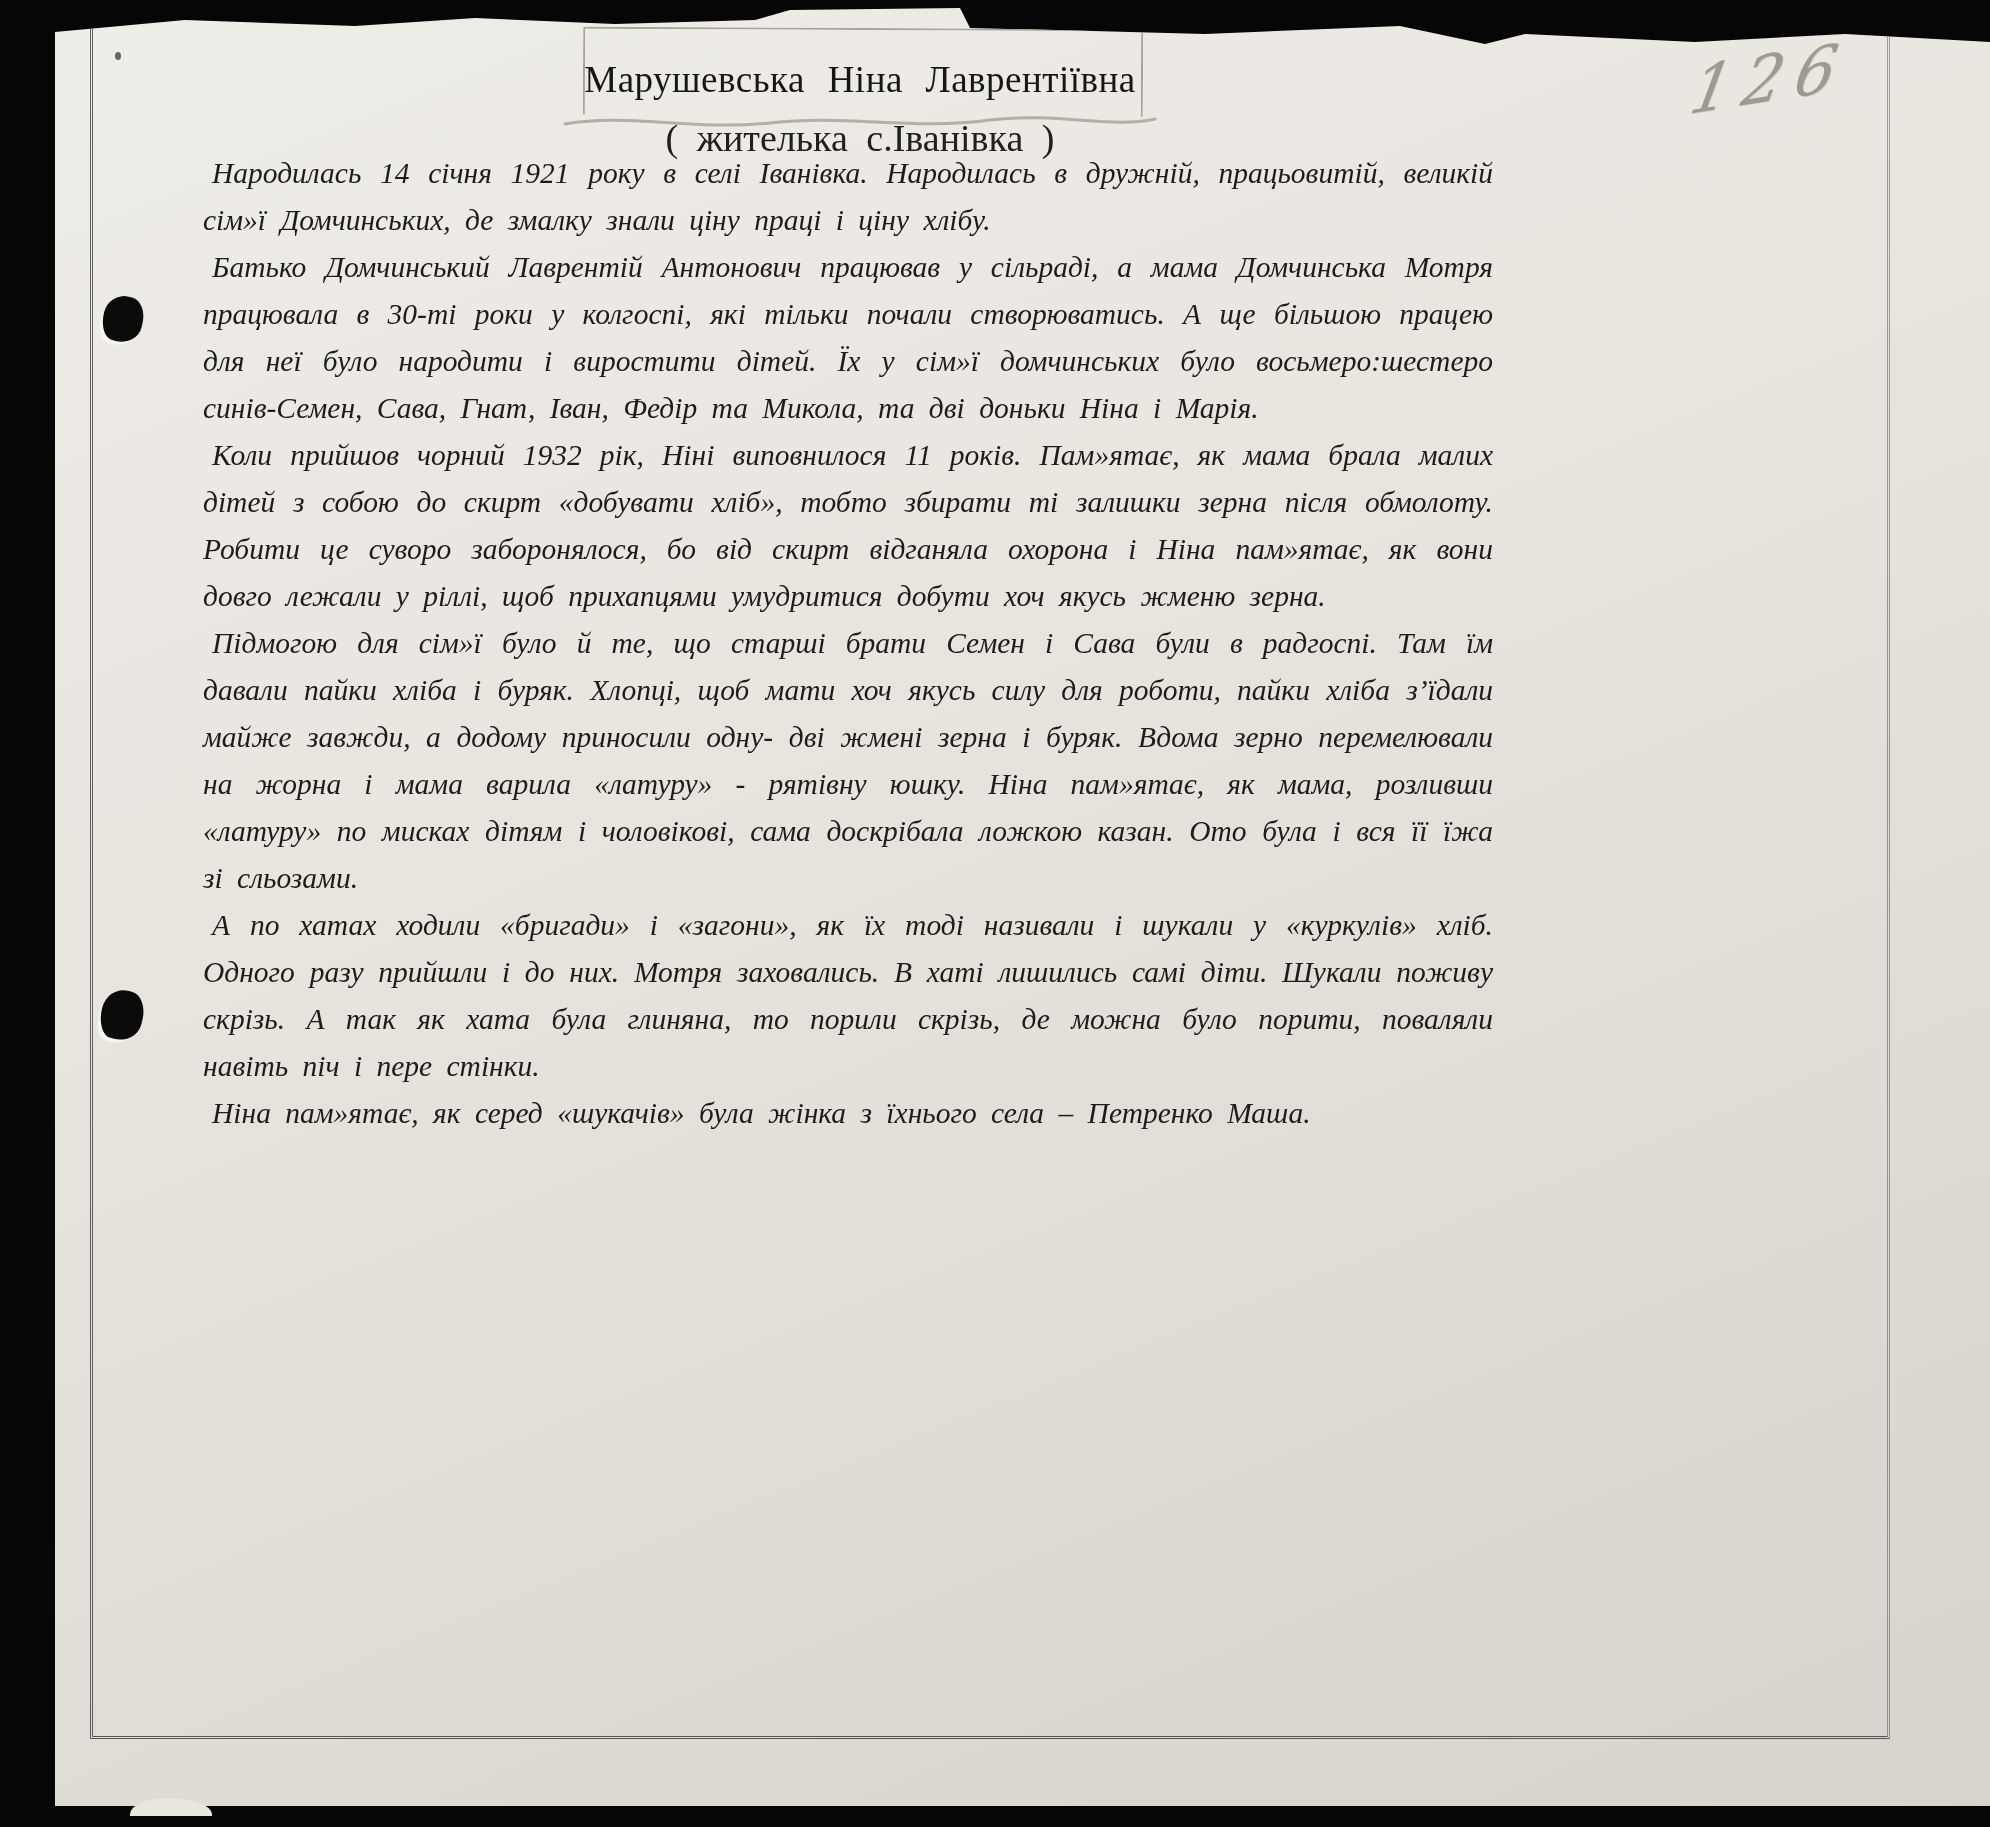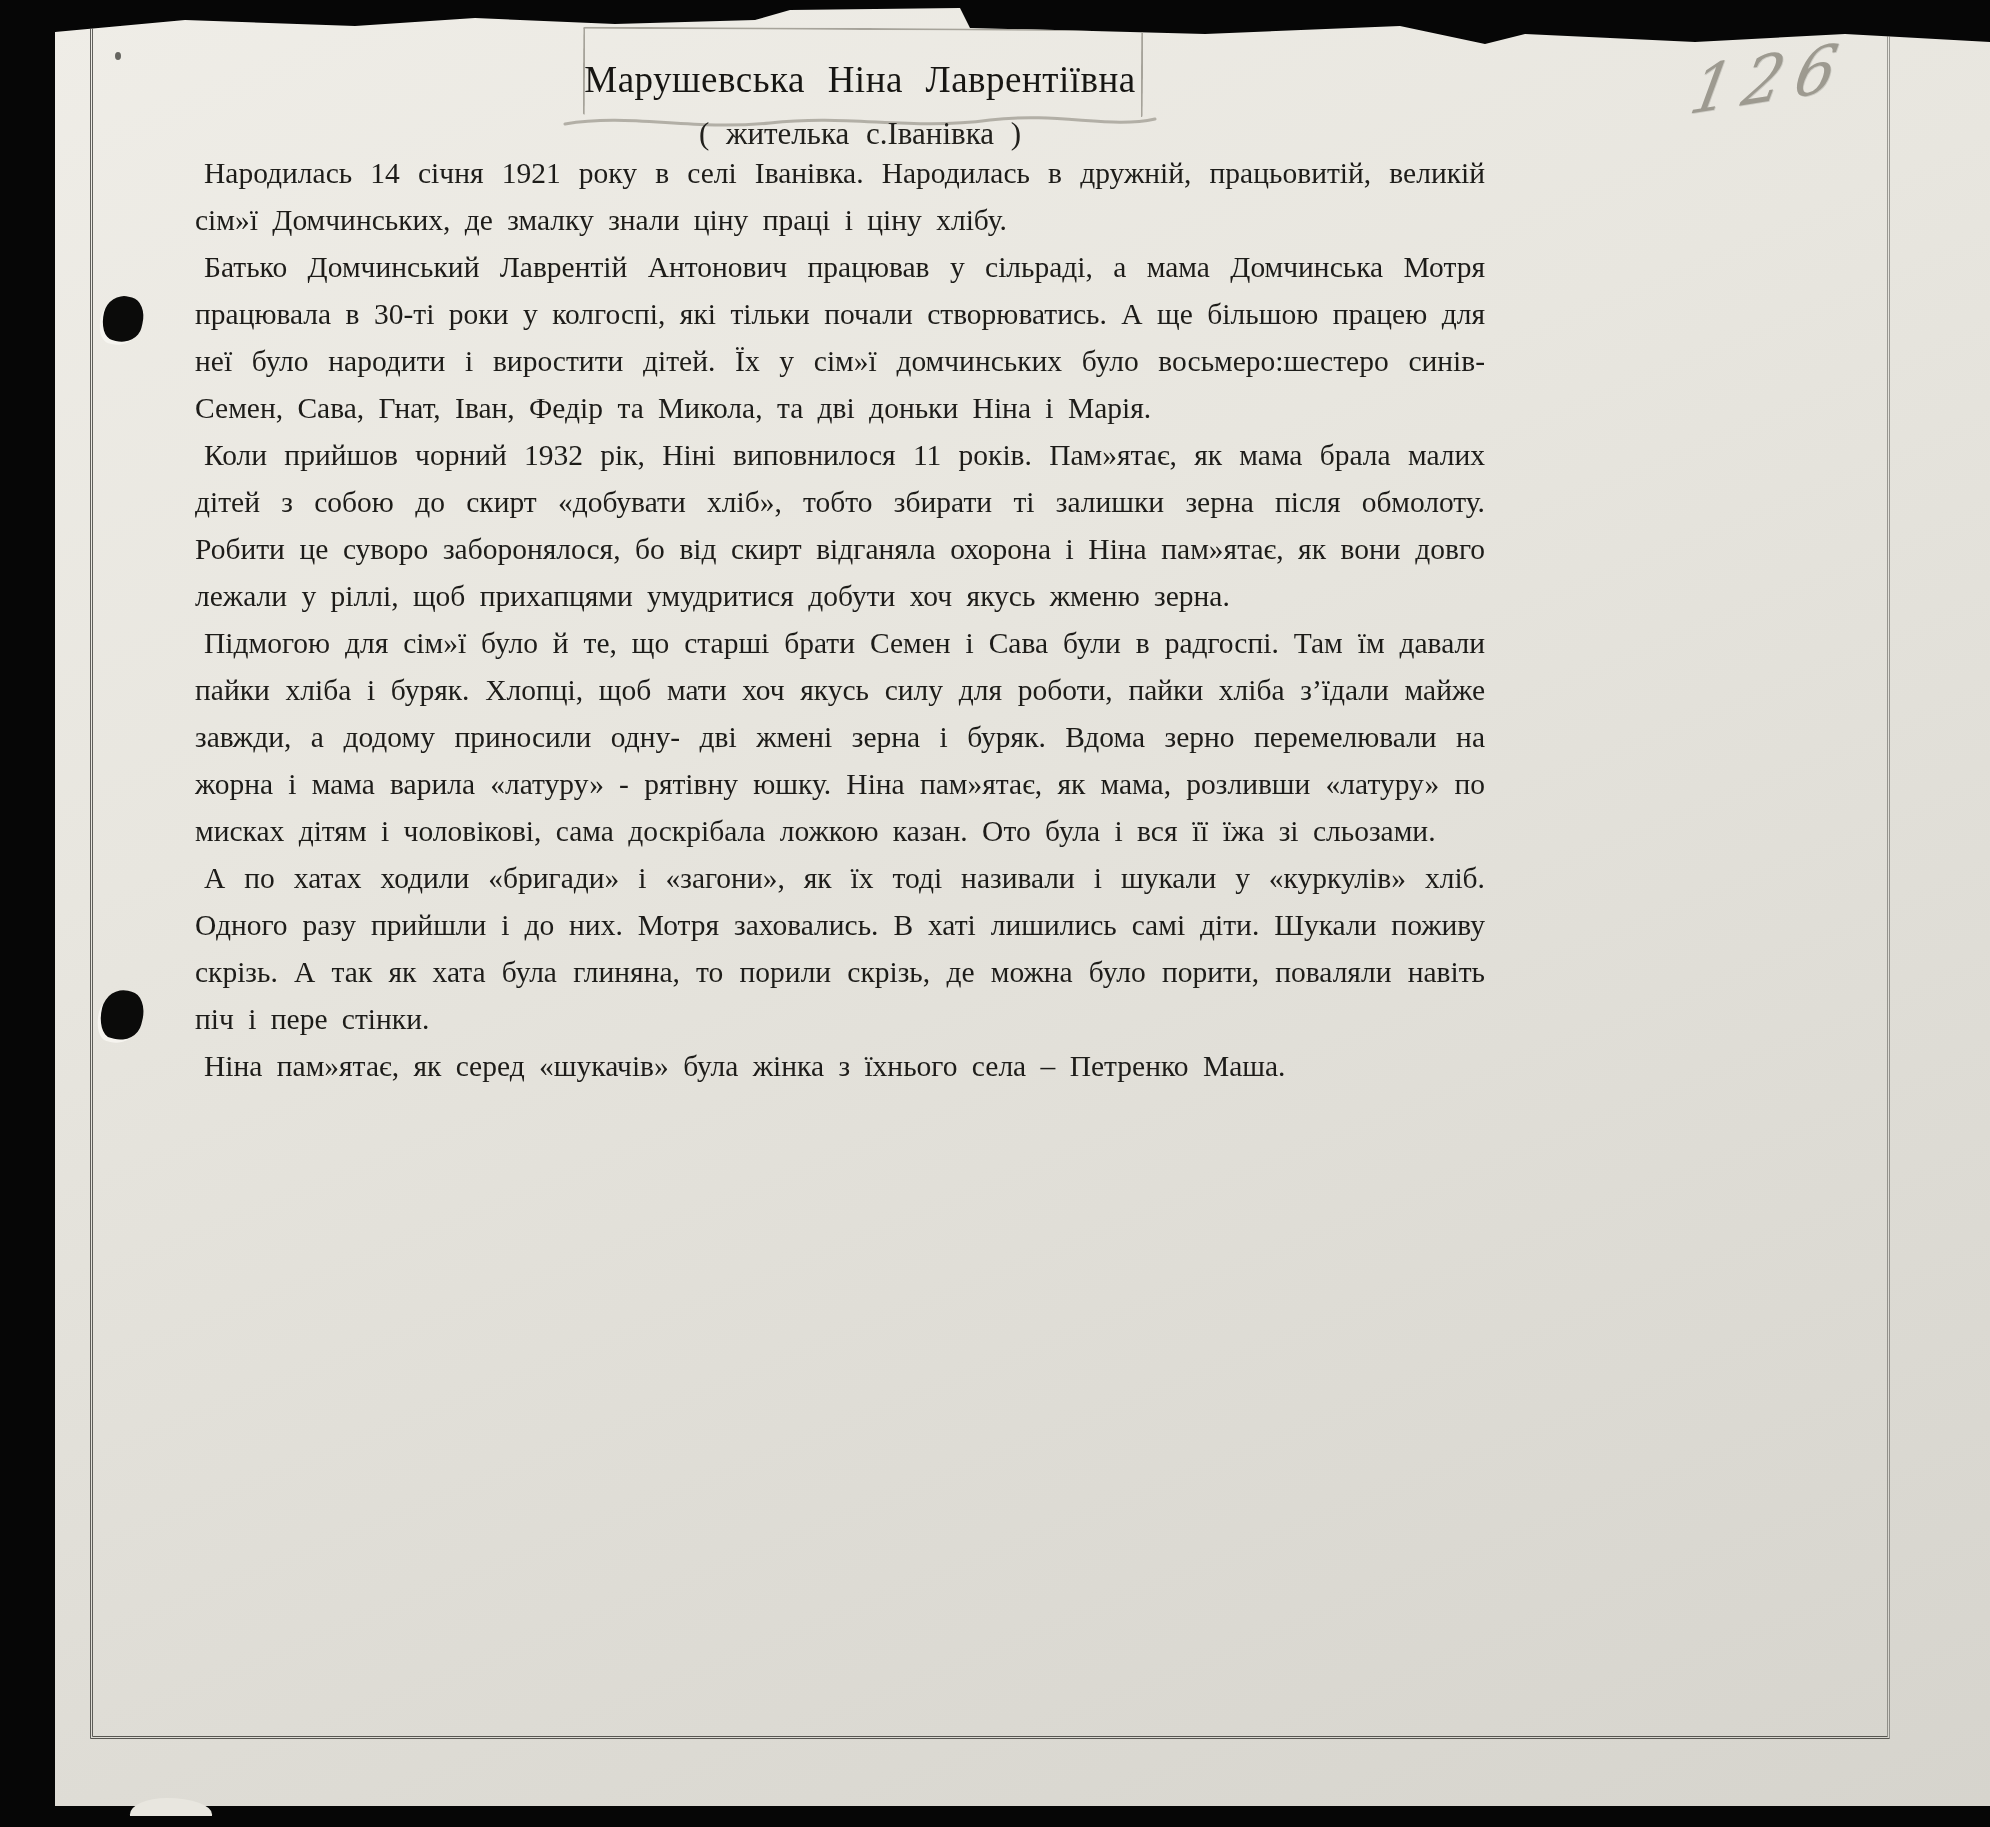--- a/index.html
+++ b/index.html
@@ -55,27 +55,27 @@
     transform:rotate(.25deg);
   }
   .pencil-wave{position:absolute;left:505px;top:100px;}
   .title{
     position:absolute;left:520px;top:50px;width:570px;
     text-align:center;font-size:37px;font-weight:400;color:#171613;
     word-spacing:13px;letter-spacing:.5px;white-space:nowrap;
   }
   .subtitle{
     position:absolute;left:520px;top:108px;width:570px;
-    text-align:center;font-size:31px;color:#21201c;word-spacing:9px;
+    text-align:center;font-size:38px;color:#21201c;word-spacing:9px;
   }
   
   .body-text{
-    position:absolute;left:140px;top:142px;width:1290px;
+    position:absolute;left:148px;top:142px;width:1290px;
     font-size:29.5px;line-height:47px;color:#1d1c19;
-    text-align:justify;word-spacing:7px;hyphens:none;
+    text-align:justify;word-spacing:7px;hyphens:none;font-style:italic;
   }
   .body-text p{margin:0;text-indent:9px;}
   
   .bottom-tab{
     position:absolute;left:130px;top:1798px;width:82px;height:18px;
     background:#e8e6df;border-radius:45% 55% 0 0/90% 90% 0 0;
   }
 </style>
 </head>
 <body>

